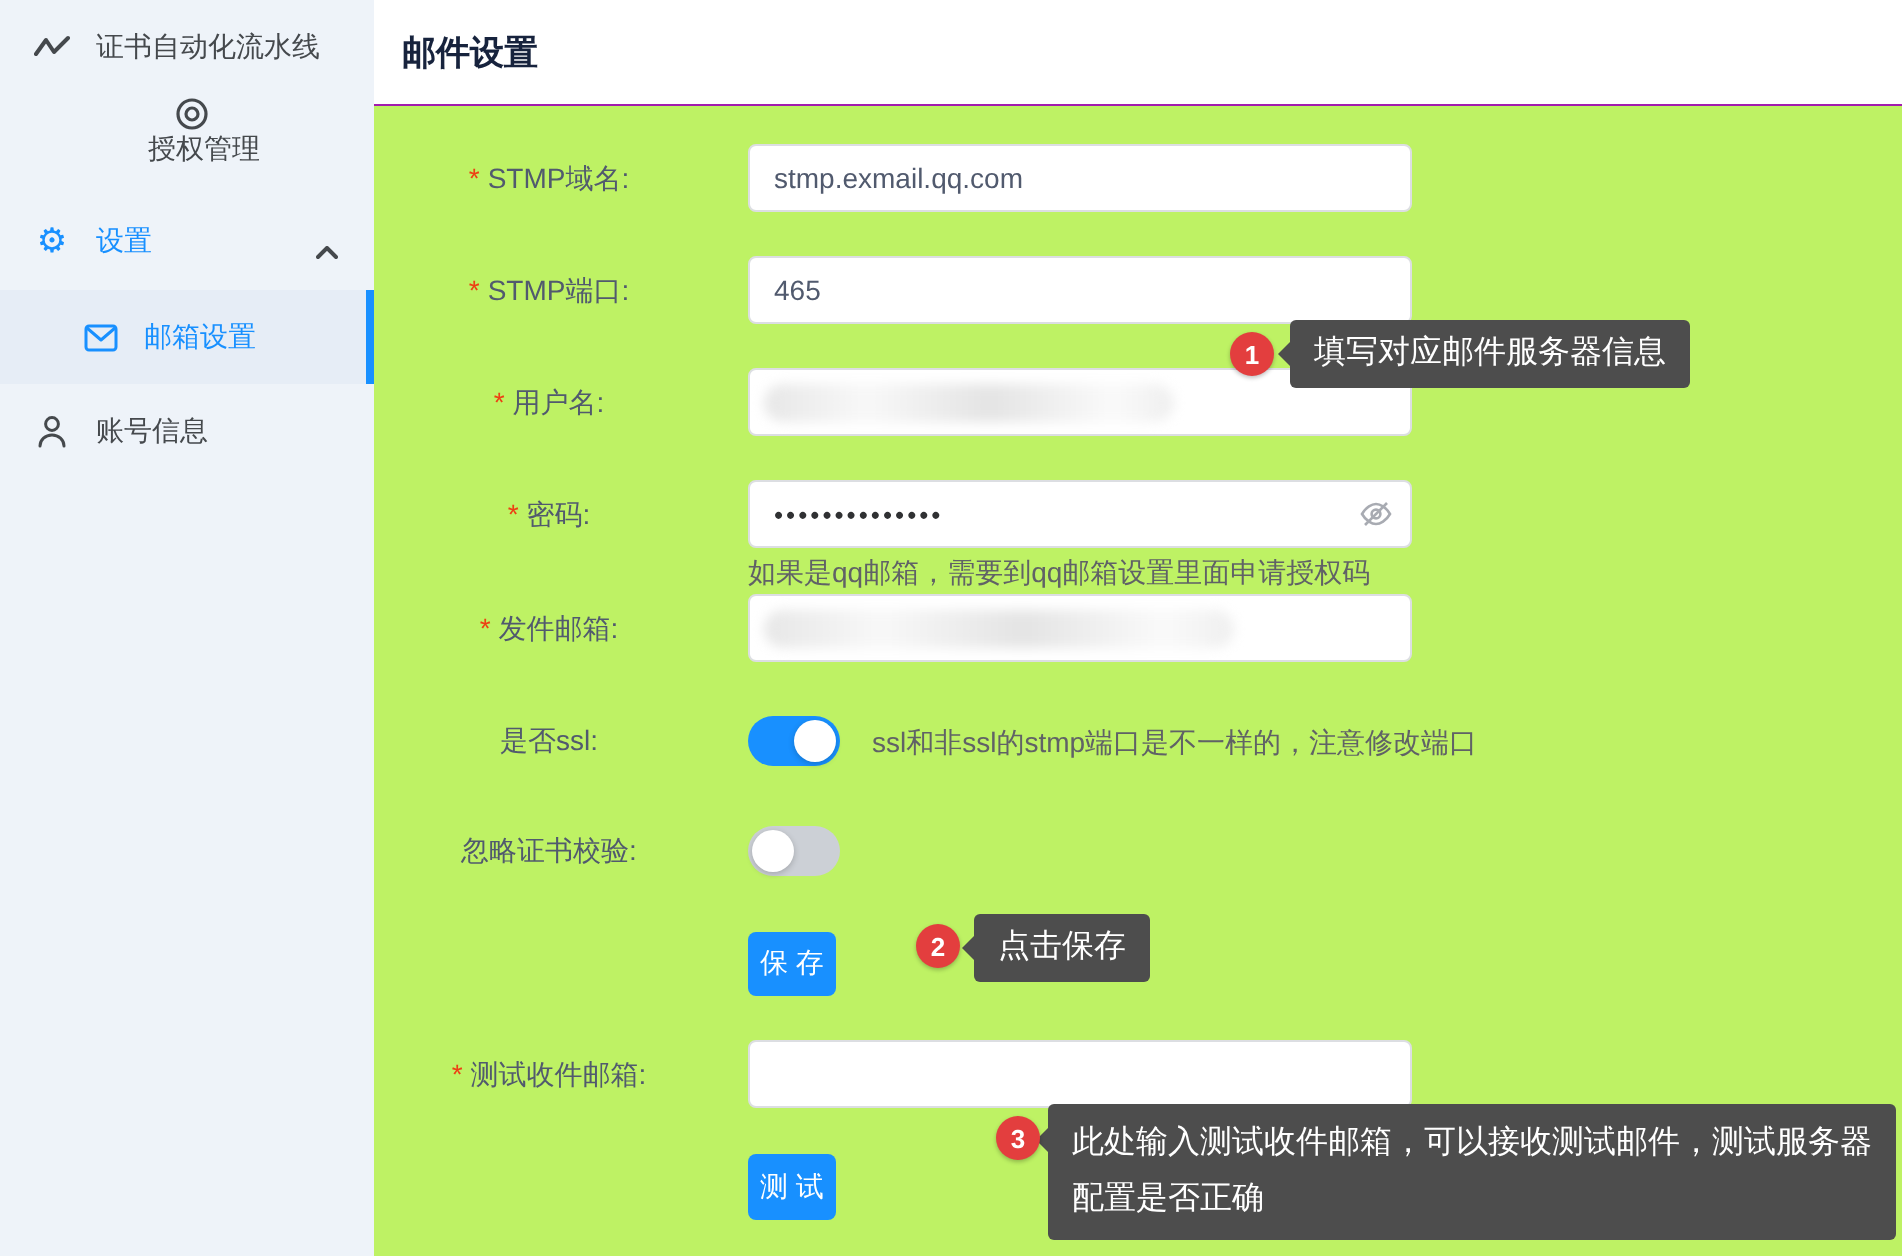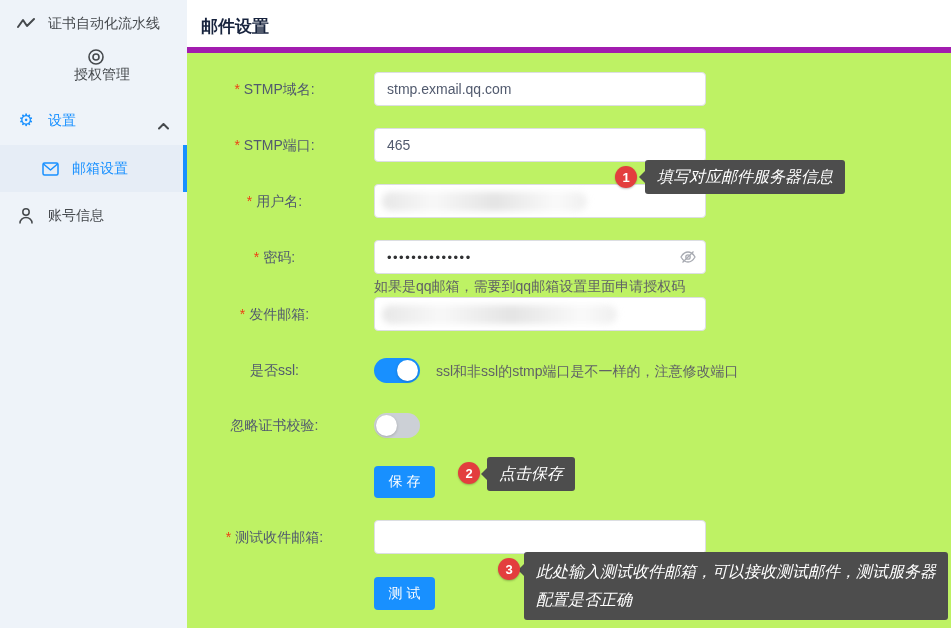--- a/index.html
+++ b/index.html
@@ -24,21 +24,21 @@
   .nav-top2{top:48px; height:48px; color:#45494d;flex-direction:column;}
   .nav-top3{top:96px; height:49px; color:#1890ff;}
   .nav-sub1{top:145px; height:47px; color:#1890ff; background:#e6edf6; padding-left:41px;}
   .nav-sub2{top:192px; height:47px; color:#45494d; }
   .active-bar{position:absolute; right:0; top:0; width:4px; height:100%; background:#1890ff;}
   .chev{position:absolute; right:18px; top:50%; margin-top:-4px;}
   .gear-glyph{font-size:17px; line-height:1; color:#1890ff;}
   
   .main-header{
     position:absolute; left:187px; top:0; width:764px; height:53px;
-    border-bottom:6px solid #a21caf; background:#fff; box-sizing:border-box;
+    border-bottom:1px solid #a21caf; background:#fff; box-sizing:border-box;
   }
   .main-title{
     position:absolute; left:14px; top:0; line-height:53px;
     font-size:17px; font-weight:bold; color:#17233d;
   }
   
   .row{position:absolute; left:187px; width:764px; display:flex;}
   .flabel{
     flex:0 0 175px; width:175px; text-align:center; padding-right:12px;
     line-height:34px; color:#515a6e; white-space:nowrap;
@@ -69,34 +69,34 @@
   .switch.off{background:#ccd0d6;}
   .switch .knob{
     position:absolute; top:2px; width:21px; height:21px; border-radius:50%;
     background:#fff; box-shadow:0 1px 3px rgba(0,0,0,.2);
   }
   .switch.on .knob{right:2px;}
   .switch.off .knob{left:2px;}
   .sw-label{line-height:25px;}
   
   .btn{
-    position:absolute; width:61px; height:32px; border:none; border-radius:4px;
+    position:absolute; width:44px; height:32px; border:none; border-radius:4px;
     background:#1890ff; color:#fff; font-size:14px; cursor:pointer;
     font-family:"Liberation Sans","DejaVu Sans",sans-serif;
   }
   
   .badge{
     position:absolute; width:22px; height:22px; border-radius:50%;
     background:#e33e3e; color:#fff; font-size:13px; font-weight:bold;
     display:flex; align-items:center; justify-content:center;
     box-shadow:0 1px 2px rgba(0,0,0,.25); z-index:5;
   }
   .tooltip{
     position:absolute; background:#4d4d4d; color:#fff; font-size:16px;
-    border-radius:3px; z-index:4; box-sizing:border-box;font-style:italic;
+    border-radius:3px; z-index:4; box-sizing:border-box;
   }
   .tt-one{line-height:34px; height:34px; padding:0 12px; white-space:nowrap;}
   .tt-multi{width:424px; padding:6px 12px; line-height:28px;}
   .tooltip::before{
     content:""; position:absolute; left:-6px;
     border-top:6px solid transparent; border-bottom:6px solid transparent;
     border-right:6px solid #4d4d4d;
   }
   .tt-arrow-mid::before{top:11px;}
   .tt-arrow-top::before{top:12px;}

